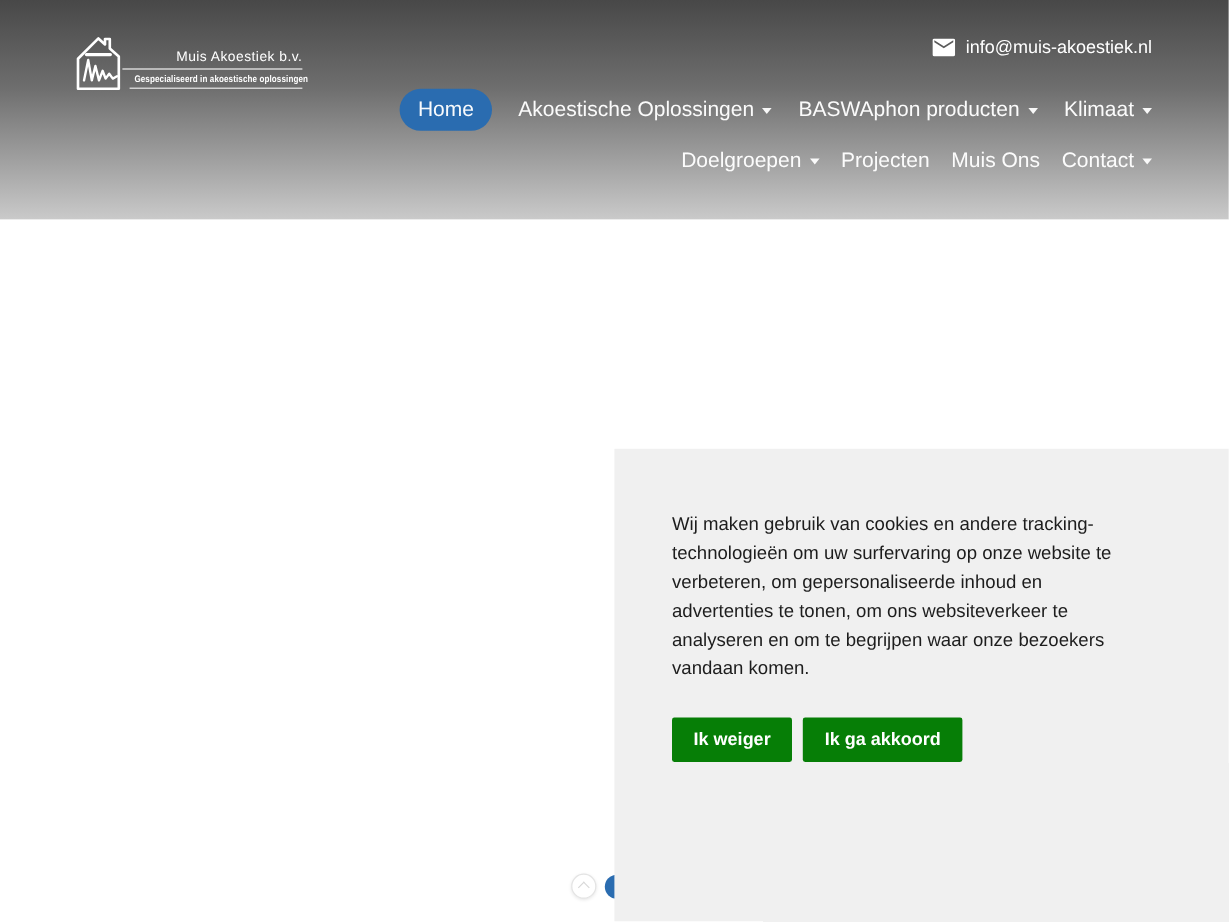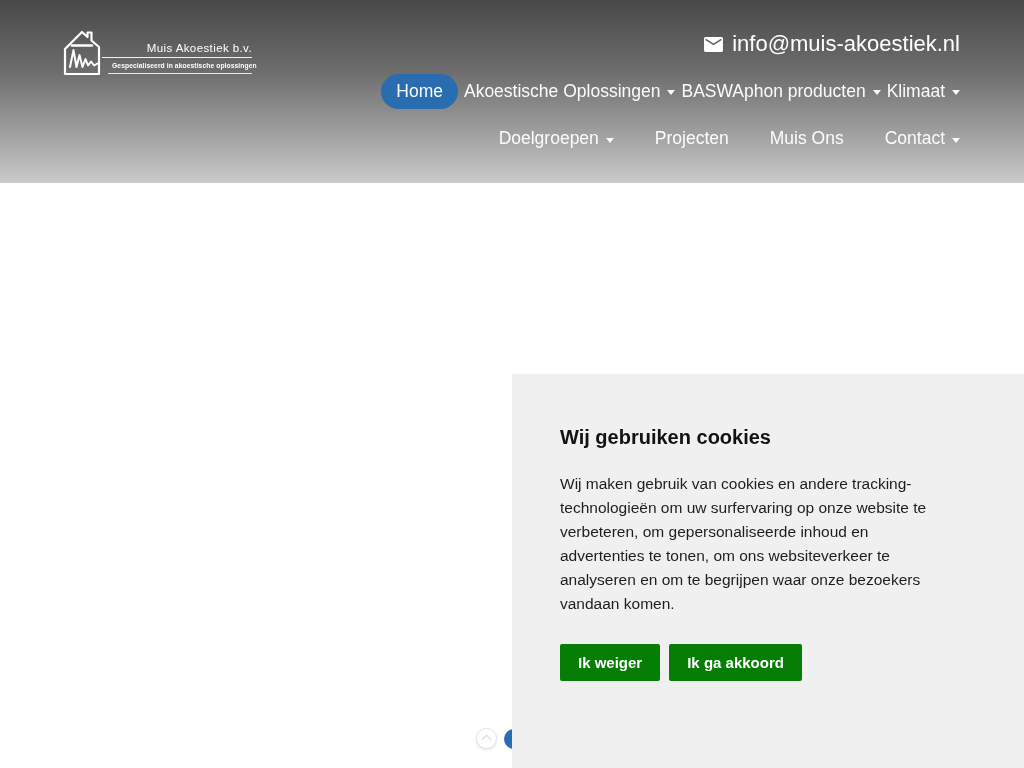--- a/index.html
+++ b/index.html
@@ -26,29 +26,29 @@
     position:absolute; left:50px; top:33px; width:160px;
     color:#fff; font-size:8px; font-weight:bold; white-space:nowrap;
     transform:scaleX(.84); transform-origin:left top; letter-spacing:.1px;
   }
   .logo .tagline-line { position:absolute; left:46px; top:45px; width:144px; height:1px; background:rgba(255,255,255,.85); }
 
   
   .contact-row {
     position:absolute; top:31px; right:64px;
     display:flex; align-items:center; gap:24px;
-    color:#fff; font-size:22px;
+    color:#fff; font-size:15px;
   }
   .contact-item { display:flex; align-items:center; gap:9px; cursor:pointer; text-decoration:none; color:#fff; }
   .contact-item svg { display:block; }
 
   
   .nav-row { position:absolute; right:64px; display:flex; align-items:center; color:rgba(255,255,255,.97); }
-  .nav-row1 { top:72px; height:38px; gap:6px; }
-  .nav-row2 { top:117px; height:32px; gap:41px;align-items:flex-end; }
+  .nav-row1 { top:72px; height:38px; gap:22px; }
+  .nav-row2 { top:117px; height:32px; gap:18px; }
   .nav-item { display:flex; align-items:center; font-size:17.5px; cursor:pointer; white-space:nowrap; }
   .nav-item.active { background:#2a6cb0; border-radius:19px; padding:7px 15px; }
   .caret {
     width:0; height:0; display:inline-block; margin-left:7px; margin-top:3px;
     border-left:4px solid transparent; border-right:4px solid transparent;
     border-top:5px solid rgba(255,255,255,.95);
   }
 
   
   .main { position:absolute; top:183px; left:0; width:1024px; height:585px; background:#fff; }
@@ -145,21 +145,20 @@
   </div>
 
   <div class="main"></div>
 
   <div class="carousel-dot-prev">
     <span class="chev"></span>
   </div>
   <div class="carousel-dot-active"></div>
 
   <aside class="cookie-panel">
-    <h2 class="cookie-title">Wij gebruiken cookies</h2>
     <p class="cookie-body">Wij maken gebruik van cookies en andere tracking-technologieën om uw surfervaring op onze website te verbeteren, om gepersonaliseerde inhoud en advertenties te tonen, om ons websiteverkeer te analyseren en om te begrijpen waar onze bezoekers vandaan komen.</p>
     <div class="cookie-btn-row">
       <button class="btn btn-green">Ik weiger</button>
       <button class="btn btn-green">Ik ga akkoord</button>
     </div>
   </aside>
 
 </div>
 
 </body></html>

